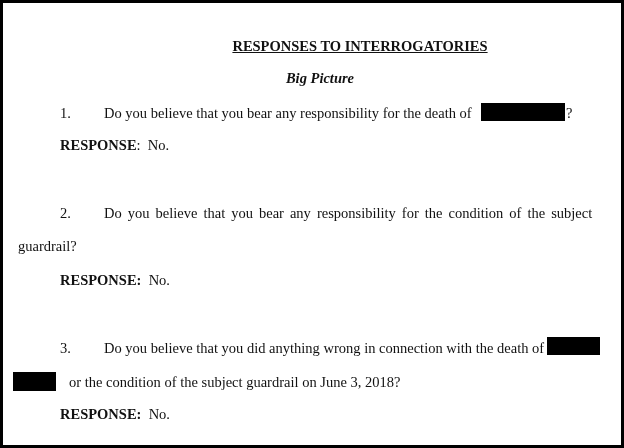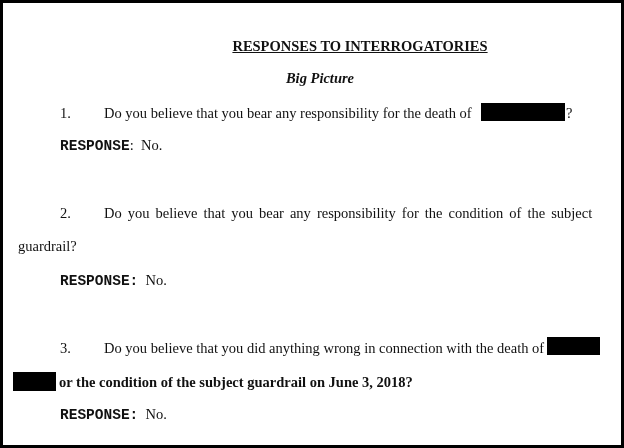--- a/index.html
+++ b/index.html
@@ -15,21 +15,21 @@
     .abs { position: absolute; white-space: nowrap; font-size: 14.5px; line-height: 18px; }
     .title {
       left: 0; width: 618px; text-align: center; top: 34px;
       font-weight: bold; text-decoration: underline; font-size: 14.5px; padding-left: 48px;
     }
     .subtitle {
       left: 0; width: 618px; text-align: center; top: 66px;
       font-weight: bold; font-style: italic; margin-left: 8px;
     }
     .num { }
-    .resp b { font-weight: bold; font-family: Liberation Mono, monospace; }
+    .resp b { font-weight: bold; }
     .redact { position: absolute; background: #000; }
   </style>
 </head>
 <body>
 
 <div class="page">
 
   <div class="abs title">RESPONSES TO INTERROGATORIES</div>
   <div class="abs subtitle">Big Picture</div>
 
@@ -47,19 +47,19 @@
   <div class="abs" style="left:15px; top:234px;">guardrail?</div>
 
   <div class="abs resp" style="left:57px; top:268px;">
     <b>RESPONSE:</b>&nbsp;&nbsp;<span>No.</span>
   </div>
 
   <div class="abs num" style="left:57px; top:336px;">3.</div>
   <div class="abs" style="left:101px; top:336px;text-align:center;">Do you believe that you did anything wrong in connection with the death of</div>
   <div class="redact" style="left:544px; top:334px; width:53px; height:18px;"></div>
   <div class="redact" style="left:10px; top:369px; width:43px; height:19px;"></div>
-  <div class="abs" style="left:56px; top:370px;font-weight:bold;">or the condition of the subject guardrail on June 3, 2018?</div>
+  <div class="abs" style="left:66px; top:370px;">or the condition of the subject guardrail on June 3, 2018?</div>
 
   <div class="abs resp" style="left:57px; top:402px;">
     <b>RESPONSE:</b>&nbsp;&nbsp;<span>No.</span>
   </div>
 
 </div>
 
 </body></html>

